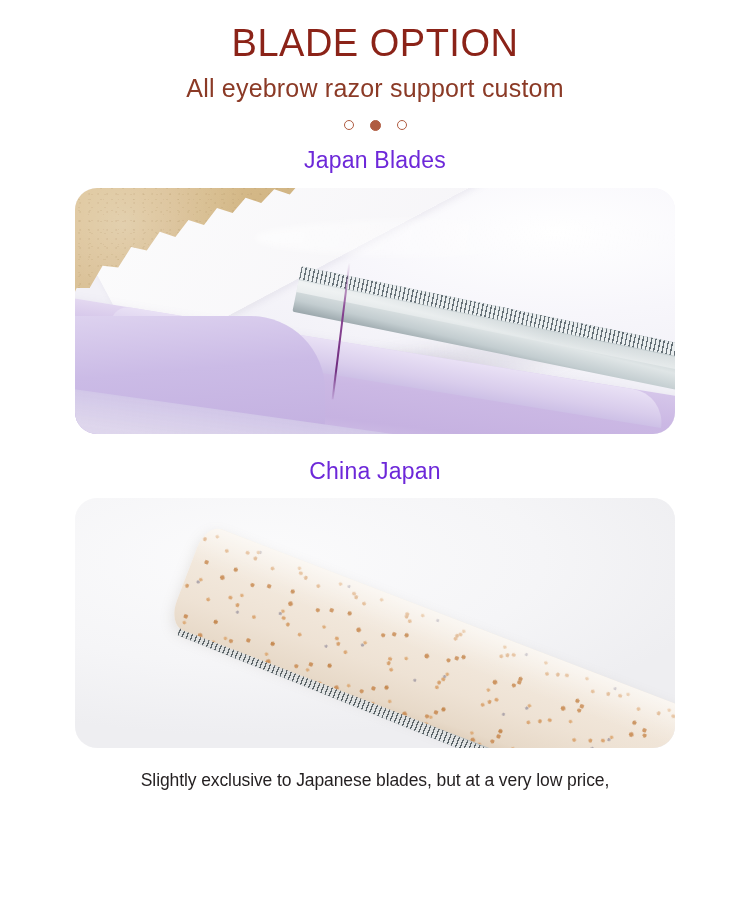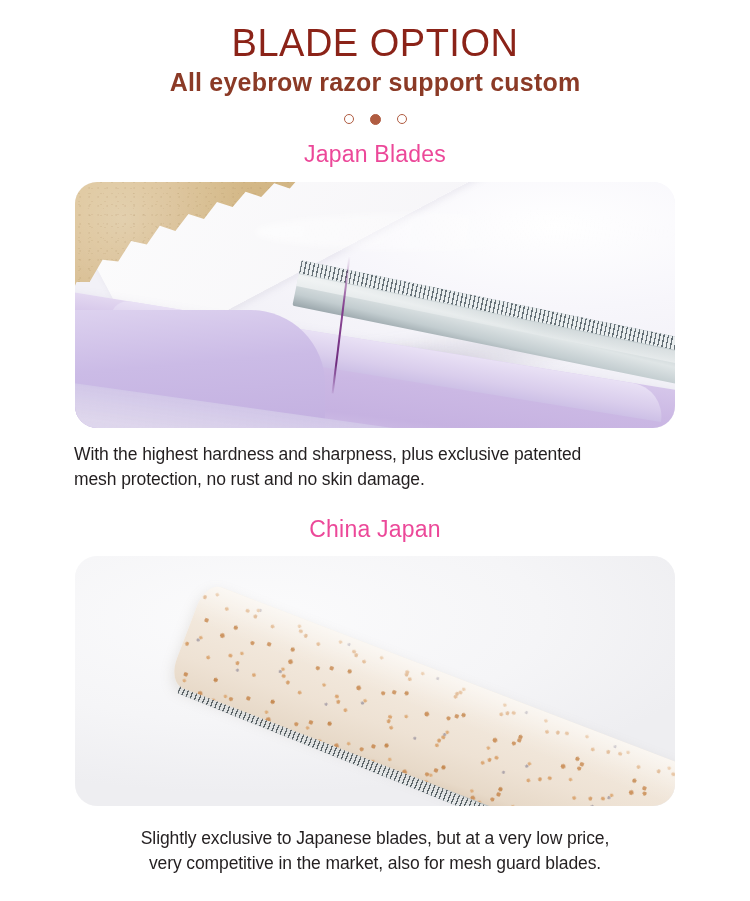--- a/index.html
+++ b/index.html
@@ -30,22 +30,23 @@
     line-height: 46px;
     font-weight: 400;
     letter-spacing: 0.5px;
     color: #8b2318;
     font-family: "Liberation Sans", sans-serif;
   }
 
   .subtitle {
     font-size: 25px;
     line-height: 32px;
-    font-weight: 700;
+    font-weight: 400;
     color: #8b3a26;
+    margin-top: 6px;
     letter-spacing: 0.2px;
   }
 
   
   .dots {
     display: flex;
     justify-content: center;
     align-items: center;
     gap: 16px;
     margin-top: 14px;
@@ -64,21 +65,21 @@
     width: 11px;
     height: 11px;
   }
 
   
   .section-heading {
     text-align: center;
     font-size: 23px;
     line-height: 30px;
     font-weight: 400;
-    color: #ec4899;
+    color: #6d28d9;
     letter-spacing: 0.2px;
   }
   .heading-japan { margin-top: 13px; }
   .heading-china { margin-top: 22px; }
 
   
   .photo {
     position: relative;
     width: 600px;
     margin: 13px auto 0 auto;
@@ -386,39 +387,34 @@
     <div class="blade-j">
       <div class="blade-teeth-j"></div>
       <div class="blade-gloss-j"></div>
     </div>
     <div class="handle-j-gloss"></div>
     <div class="handle-j-seam"></div>
     <div class="handle-j-neck"></div>
     <div class="handle-j-under"></div>
   </div>
 
-  <div class="caption caption-japan">
-    <span class="line">With the highest hardness and sharpness, plus exclusive patented</span>
-    <span class="line">mesh protection, no rust and no skin damage.</span>
-  </div>
 
   <div class="section-heading heading-china">China Japan</div>
 
   <div class="photo photo-china">
     <div class="bg-china"></div>
     <div class="razor-shadow-c"></div>
     <div class="blade-c">
       <div class="blade-gloss-c"></div>
       <div class="blade-teeth-c"></div>
     </div>
     <div class="handle-c-cap"></div>
     <div class="handle-c">
       <div class="speckles"></div>
       <div class="handle-c-gloss"></div>
     </div>
   </div>
 
   <div class="caption caption-china">
     <span class="line">Slightly exclusive to Japanese blades, but at a very low price,</span>
-    <span class="line">very competitive in the market, also for mesh guard blades.</span>
   </div>
 
 </div>
 
 </body></html>

